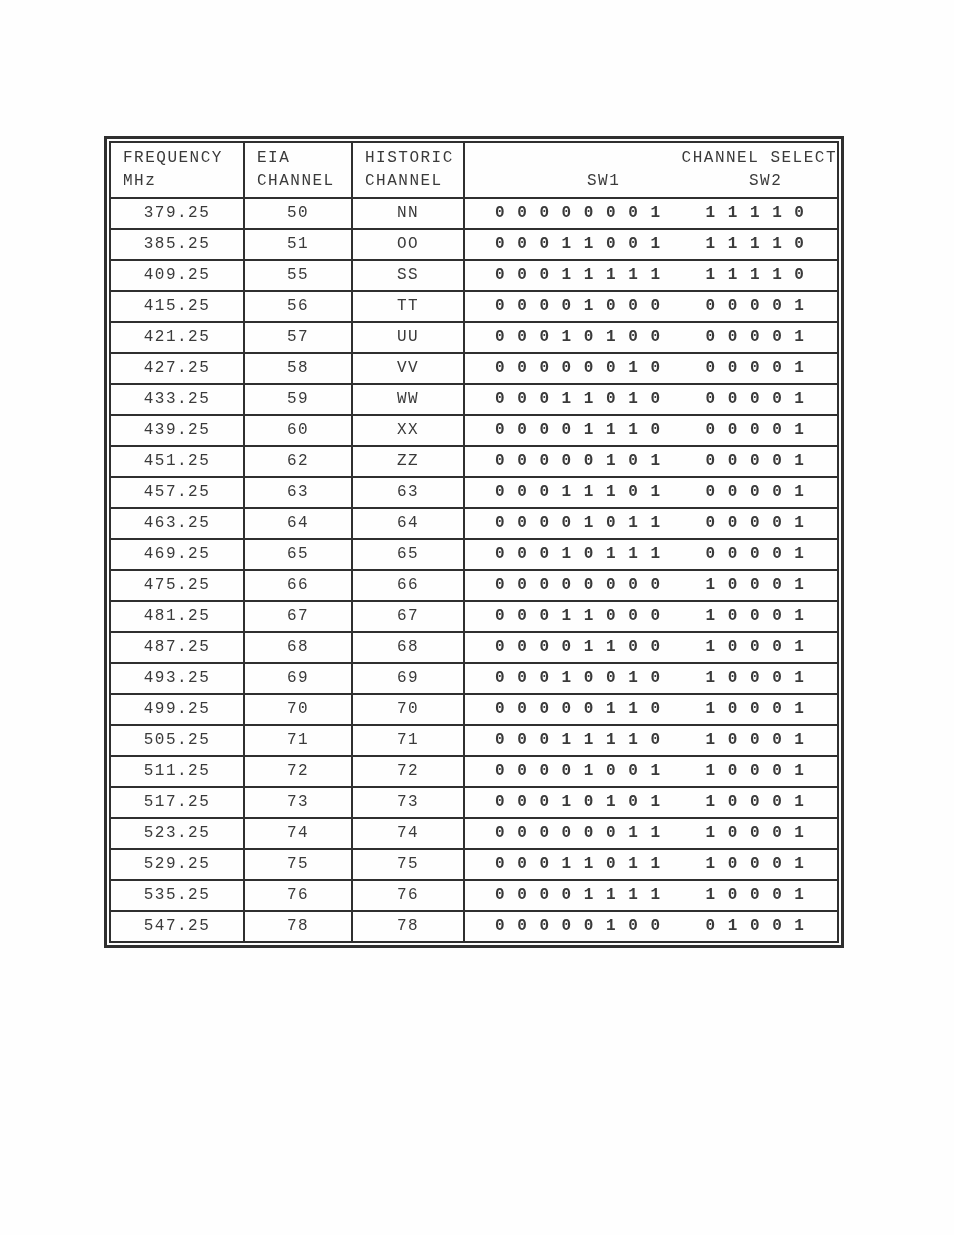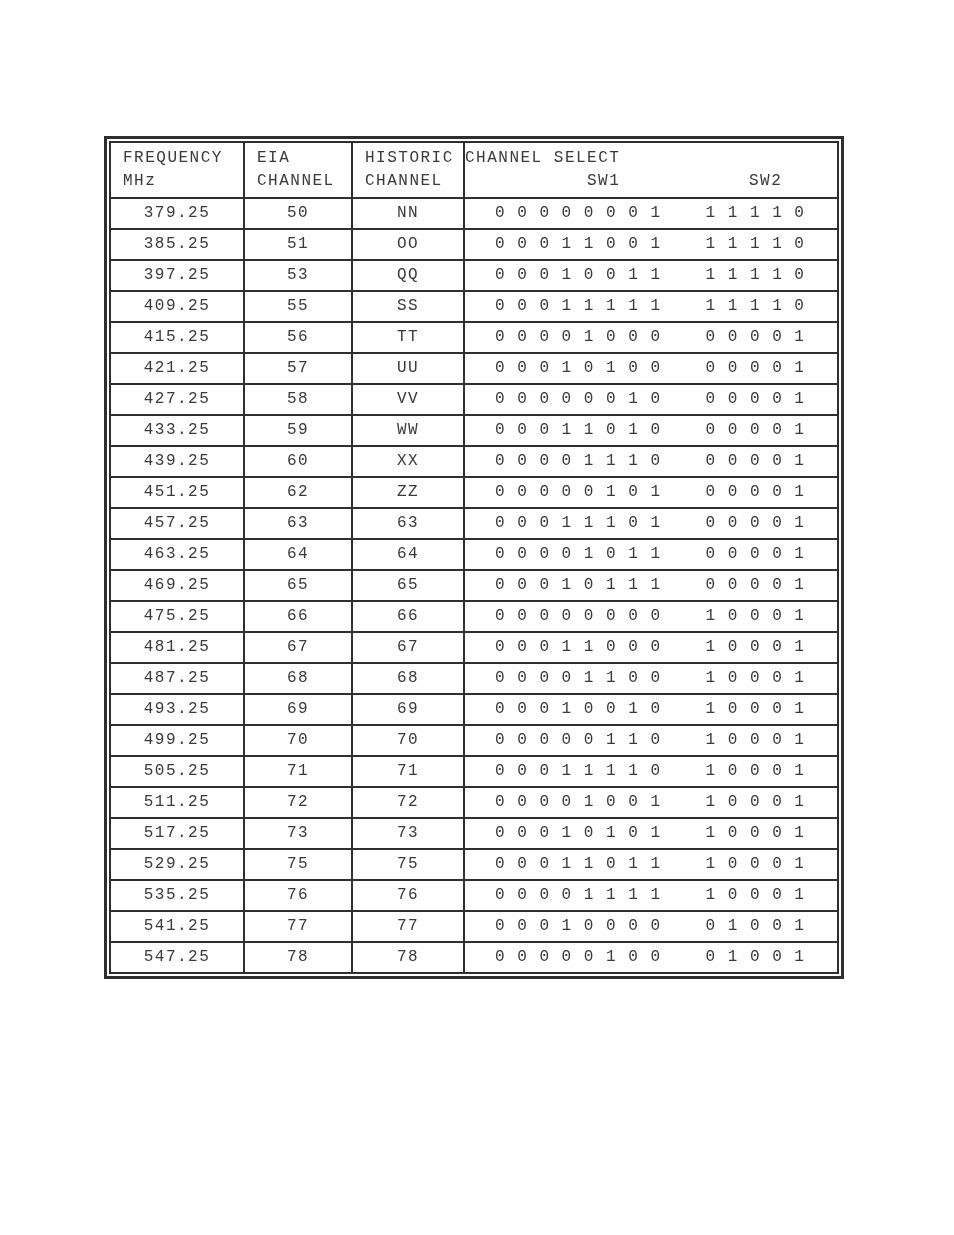--- a/index.html
+++ b/index.html
@@ -49,43 +49,44 @@
     height: 50px;
     vertical-align: top;
     text-align: left;
     padding: 4px 0 0 12px;
     line-height: 23px;
   }
   thead th.h-sel {
     padding: 4px 0 0 0;
   }
   .sel-title {
-    text-align: left;
+    text-align: right;
     line-height: 23px;
+    padding-left: 32px;
   }
   .sel-sub {
     position: relative;
     height: 23px;
     line-height: 23px;
     margin-left: 22px;
   }
   .sw1-label { position: absolute; left: 100px; }
   .sw2-label { position: absolute; left: 262px; }
   tbody td {
     height: 29px;
     line-height: 29px;
     text-align: center;
     padding: 0;
     white-space: nowrap;
   }
   tbody td.c-sel {
     text-align: left;
     padding-left: 30px;
   }
-  .bits { display: inline-block; }
+  .bits { display: inline-block; font-weight: bold; }
   .bits.sw2 { margin-left: 44px; }
 </style>
 </head>
 <body>
 
 <div class="page">
   <div class="table-outer">
     <table>
       <colgroup>
         <col class="c-freq">
@@ -123,26 +124,20 @@
             <td class="c-hist">NN</td>
             <td class="c-sel"><span class="bits sw1">0 0 0 0 0 0 0 1</span><span class="bits sw2">1 1 1 1 0</span></td>
           </tr>
           <tr>
             <td class="c-freq">385.25</td>
             <td class="c-eia">51</td>
             <td class="c-hist">OO</td>
             <td class="c-sel"><span class="bits sw1">0 0 0 1 1 0 0 1</span><span class="bits sw2">1 1 1 1 0</span></td>
           </tr>
           <tr>
-            <td class="c-freq">397.25</td>
-            <td class="c-eia">53</td>
-            <td class="c-hist">QQ</td>
-            <td class="c-sel"><span class="bits sw1">0 0 0 1 0 0 1 1</span><span class="bits sw2">1 1 1 1 0</span></td>
-          </tr>
-          <tr>
             <td class="c-freq">409.25</td>
             <td class="c-eia">55</td>
             <td class="c-hist">SS</td>
             <td class="c-sel"><span class="bits sw1">0 0 0 1 1 1 1 1</span><span class="bits sw2">1 1 1 1 0</span></td>
           </tr>
           <tr>
             <td class="c-freq">415.25</td>
             <td class="c-eia">56</td>
             <td class="c-hist">TT</td>
             <td class="c-sel"><span class="bits sw1">0 0 0 0 1 0 0 0</span><span class="bits sw2">0 0 0 0 1</span></td>
@@ -237,36 +232,36 @@
             <td class="c-hist">72</td>
             <td class="c-sel"><span class="bits sw1">0 0 0 0 1 0 0 1</span><span class="bits sw2">1 0 0 0 1</span></td>
           </tr>
           <tr>
             <td class="c-freq">517.25</td>
             <td class="c-eia">73</td>
             <td class="c-hist">73</td>
             <td class="c-sel"><span class="bits sw1">0 0 0 1 0 1 0 1</span><span class="bits sw2">1 0 0 0 1</span></td>
           </tr>
           <tr>
+            <td class="c-freq">523.25</td>
+            <td class="c-eia">74</td>
+            <td class="c-hist">74</td>
+            <td class="c-sel"><span class="bits sw1">0 0 0 0 0 0 1 1</span><span class="bits sw2">1 0 0 0 1</span></td>
+          </tr>
+          <tr>
             <td class="c-freq">529.25</td>
             <td class="c-eia">75</td>
             <td class="c-hist">75</td>
             <td class="c-sel"><span class="bits sw1">0 0 0 1 1 0 1 1</span><span class="bits sw2">1 0 0 0 1</span></td>
           </tr>
           <tr>
             <td class="c-freq">535.25</td>
             <td class="c-eia">76</td>
             <td class="c-hist">76</td>
             <td class="c-sel"><span class="bits sw1">0 0 0 0 1 1 1 1</span><span class="bits sw2">1 0 0 0 1</span></td>
-          </tr>
-          <tr>
-            <td class="c-freq">541.25</td>
-            <td class="c-eia">77</td>
-            <td class="c-hist">77</td>
-            <td class="c-sel"><span class="bits sw1">0 0 0 1 0 0 0 0</span><span class="bits sw2">0 1 0 0 1</span></td>
           </tr>
           <tr>
             <td class="c-freq">547.25</td>
             <td class="c-eia">78</td>
             <td class="c-hist">78</td>
             <td class="c-sel"><span class="bits sw1">0 0 0 0 0 1 0 0</span><span class="bits sw2">0 1 0 0 1</span></td>
           </tr>
         </tbody>
     </table>
   </div>

